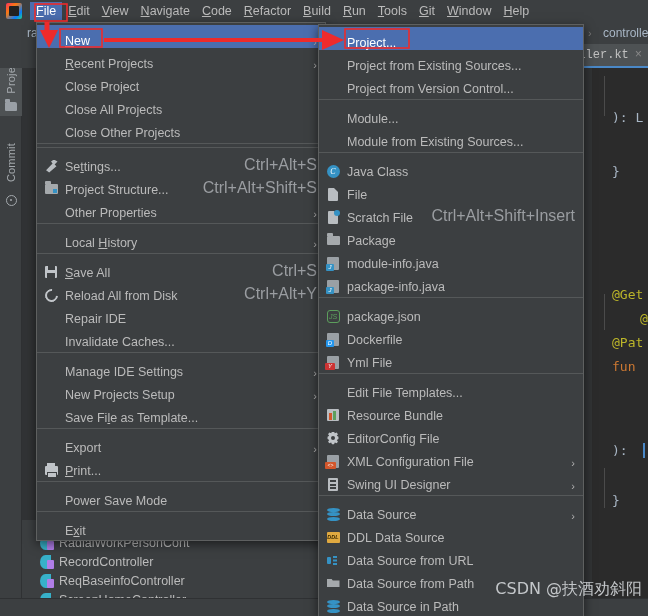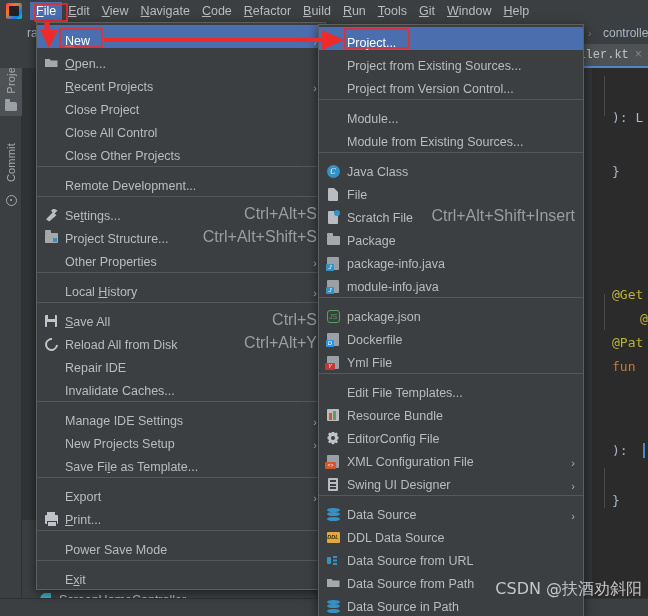--- a/index.html
+++ b/index.html
@@ -482,47 +482,37 @@
     </div>
   </div>
 
   <div class="popup" id="file-menu">
       <div class="mrow hl">
         <span class="ico"></span>
         <span class="lbl"><span class="mn">N</span>ew</span>
         <span class="arrow">›</span>
       </div>
       <div class="mrow">
-        <span class="ico">
-          <i class="g-folder-open"></i>
-        </span>
-        <span class="lbl"><span class="mn">O</span>pen...</span>
-      </div>
-      <div class="mrow">
         <span class="ico"></span>
         <span class="lbl"><span class="mn">R</span>ecent Projects</span>
         <span class="arrow">›</span>
       </div>
       <div class="mrow">
         <span class="ico"></span>
         <span class="lbl">Close Project</span>
       </div>
       <div class="mrow">
         <span class="ico"></span>
-        <span class="lbl">Close All Control</span>
+        <span class="lbl">Close All Projects</span>
       </div>
       <div class="mrow">
         <span class="ico"></span>
         <span class="lbl">Close Other Projects</span>
       </div>
       <div class="sep"></div>
-      <div class="mrow">
-        <span class="ico"></span>
-        <span class="lbl">Remote Development...</span>
-      </div>
       <div class="sep"></div>
       <div class="mrow">
         <span class="ico">
           <i class="g-wrench"></i>
         </span>
         <span class="lbl">Se<span class="mn">t</span>tings...</span>
         <span class="sc">Ctrl+Alt+S</span>
       </div>
       <div class="mrow">
         <span class="ico">
@@ -649,27 +639,27 @@
       <div class="mrow">
         <span class="ico">
           <i class="g-folder"></i>
         </span>
         <span class="lbl">Package</span>
       </div>
       <div class="mrow">
         <span class="ico">
           <i class="g-java"></i>
         </span>
+        <span class="lbl">module-info.java</span>
+      </div>
+      <div class="mrow">
+        <span class="ico">
+          <i class="g-java"></i>
+        </span>
         <span class="lbl">package-info.java</span>
-      </div>
-      <div class="mrow">
-        <span class="ico">
-          <i class="g-java"></i>
-        </span>
-        <span class="lbl">module-info.java</span>
       </div>
       <div class="sep"></div>
       <div class="mrow">
         <span class="ico">
           <i class="g-json">JS</i>
         </span>
         <span class="lbl">package.json</span>
       </div>
       <div class="mrow">
         <span class="ico">

